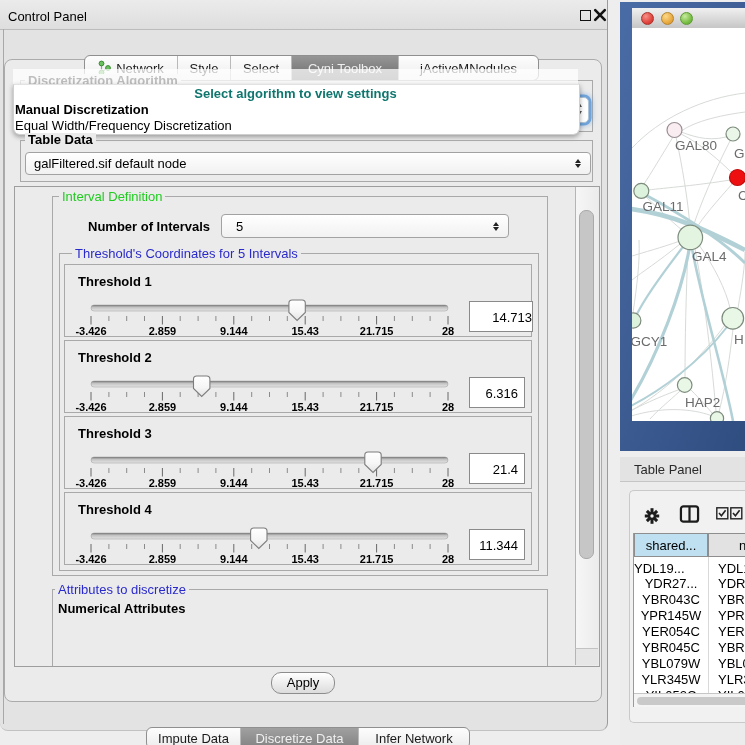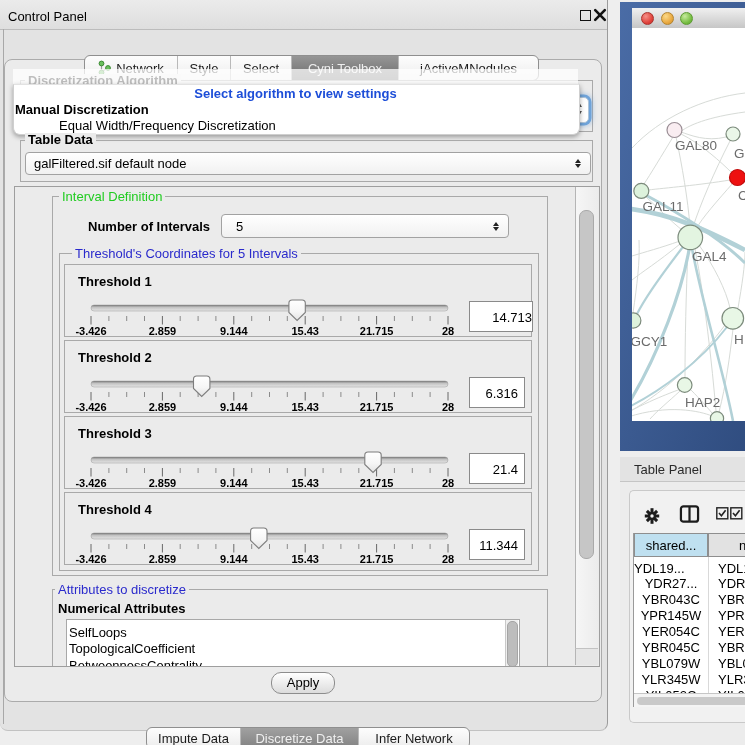--- a/index.html
+++ b/index.html
@@ -62,23 +62,23 @@
   <div class="abs" style="left:572px;top:97px;width:15px;height:24px;border-radius:5px;background:#fff;border:1px solid #aec4d8;box-shadow:0 0 0 2.5px #6fa3d9, 0 0 5px 3px rgba(96,152,214,.5);"></div>
   <div class="abs" style="left:576px;top:102px;">
       <div class="tri-u" style="border-left-width:3px;border-right-width:3px;border-bottom-color:#555;"></div>
     </div>
   <div class="abs" style="left:576px;top:111px;">
       <div class="tri-d" style="border-left-width:3px;border-right-width:3px;border-top-color:#555;"></div>
     </div>
 
   <div class="abs" style="left:13px;top:69px;width:565px;height:15px;background:rgba(255,255,255,.74);"></div>
   <div class="abs" style="left:13px;top:84px;width:565px;height:49px;background:#ffffff;border:1px solid #cfcfcf;border-top:1px solid #e2e2e2;border-radius:0 0 7px 7px;box-shadow:0 2px 5px rgba(0,0,0,.35);"></div>
-  <div class="abs bold" style="left:13px;top:86px;width:565px;text-align:center;color:#1d4ed8;">Select algorithm to view settings</div>
+  <div class="abs bold" style="left:13px;top:86px;width:565px;text-align:center;color:#0f766e;">Select algorithm to view settings</div>
   <div class="abs bold" style="left:15px;top:102px;">Manual Discretization</div>
-  <div class="abs" style="left:15px;top:118px;padding-left:44px;">Equal Width/Frequency Discretization</div>
+  <div class="abs" style="left:15px;top:118px;">Equal Width/Frequency Discretization</div>
 
   <div class="abs fieldset" style="left:20px;top:140px;width:571px;height:40px;"></div>
   <div class="ftitle bold" style="left:25px;top:133px;">Table Data</div>
   <div class="combo" style="left:25px;top:152px;width:564px;height:21px;">
     <div style="position:absolute;left:8px;top:3px;">galFiltered.sif default node</div>
     <div class="ar">
         <div class="tri-u" style="border-left-width:3px;border-right-width:3px;border-bottom-width:4px;"></div>
         <div class="tri-d" style="border-left-width:3px;border-right-width:3px;border-top-width:4px;"></div>
       </div>
   </div>
@@ -285,26 +285,20 @@
       <text x="311.6" y="70" font-size="11" font-weight="bold" text-anchor="middle" font-family="Liberation Sans">21.715</text>
       <text x="383.0" y="70" font-size="11" font-weight="bold" text-anchor="middle" font-family="Liberation Sans">28</text>
       <path d="M 185.6 38.2 Q 185.6 35 188.8 35 L 198.8 35 Q 202.0 35 202.0 38.2 L 202.0 47.5 L 193.8 55.5 L 185.6 47.5 Z" fill="url(#th492)" stroke="#7d7d7d" stroke-width="1.1"></path>
     </svg>
     <div class="vbox" style="left:404px;top:36px;width:56px;height:31px;line-height:31px;padding-right:6px;box-sizing:border-box;">11.344</div>
   </div>
 
   <div class="abs fieldset" style="left:52px;top:589px;width:494px;height:76px;border-bottom:none;"></div>
   <div class="ftitle" style="left:55px;top:583px;color:#2a2acc;">Attributes to discretize</div>
   <div class="abs bold" style="left:58px;top:601px;">Numerical Attributes</div>
-  <div class="abs" style="left:66px;top:619px;width:452px;height:46px;background:#fff;border:1px solid #a8a8a8;border-bottom:none;overflow:hidden;">
-    <div style="position:absolute;left:2px;top:5px;line-height:16.3px;">SelfLoops<br>TopologicalCoefficient<br>BetweennessCentrality</div>
-    <div style="position:absolute;right:1px;top:0;width:12px;height:46px;background:#efefef;border-left:1px solid #c9c9c9;">
-      <div style="position:absolute;left:1px;top:1px;width:9px;height:44px;background:#bdbdbd;border-radius:5px;border:1px solid #a5a5a5;"></div>
-    </div>
-  </div>
 
   <div class="abs" style="left:575px;top:187px;width:22px;height:461px;background:linear-gradient(90deg,#f6f6f6,#ececec);border-left:1px solid #b5b5b5;"></div>
   <div class="abs" style="left:579px;top:210px;width:13px;height:347px;background:#c6c6c6;border:1px solid #a9a9a9;border-radius:7px;"></div>
   <div class="abs" style="left:575px;top:648px;width:22px;height:16px;background:#e6e6e6;border-left:1px solid #b5b5b5;border-top:1px solid #c2c2c2;"></div>
 
   <div class="abs" style="left:271px;top:672px;width:62px;height:20px;border:1px solid #8d8d8d;border-radius:10px;background:linear-gradient(#ffffff,#dcdcdc);text-align:center;line-height:19px;">Apply</div>
 
   <div class="tabbar" style="left:146px;top:703px;height:20px;">
     <div class="tab" style="width:93px;">Impute Data</div>
     <div class="tab sel2" style="width:117px;">Discretize Data</div>

